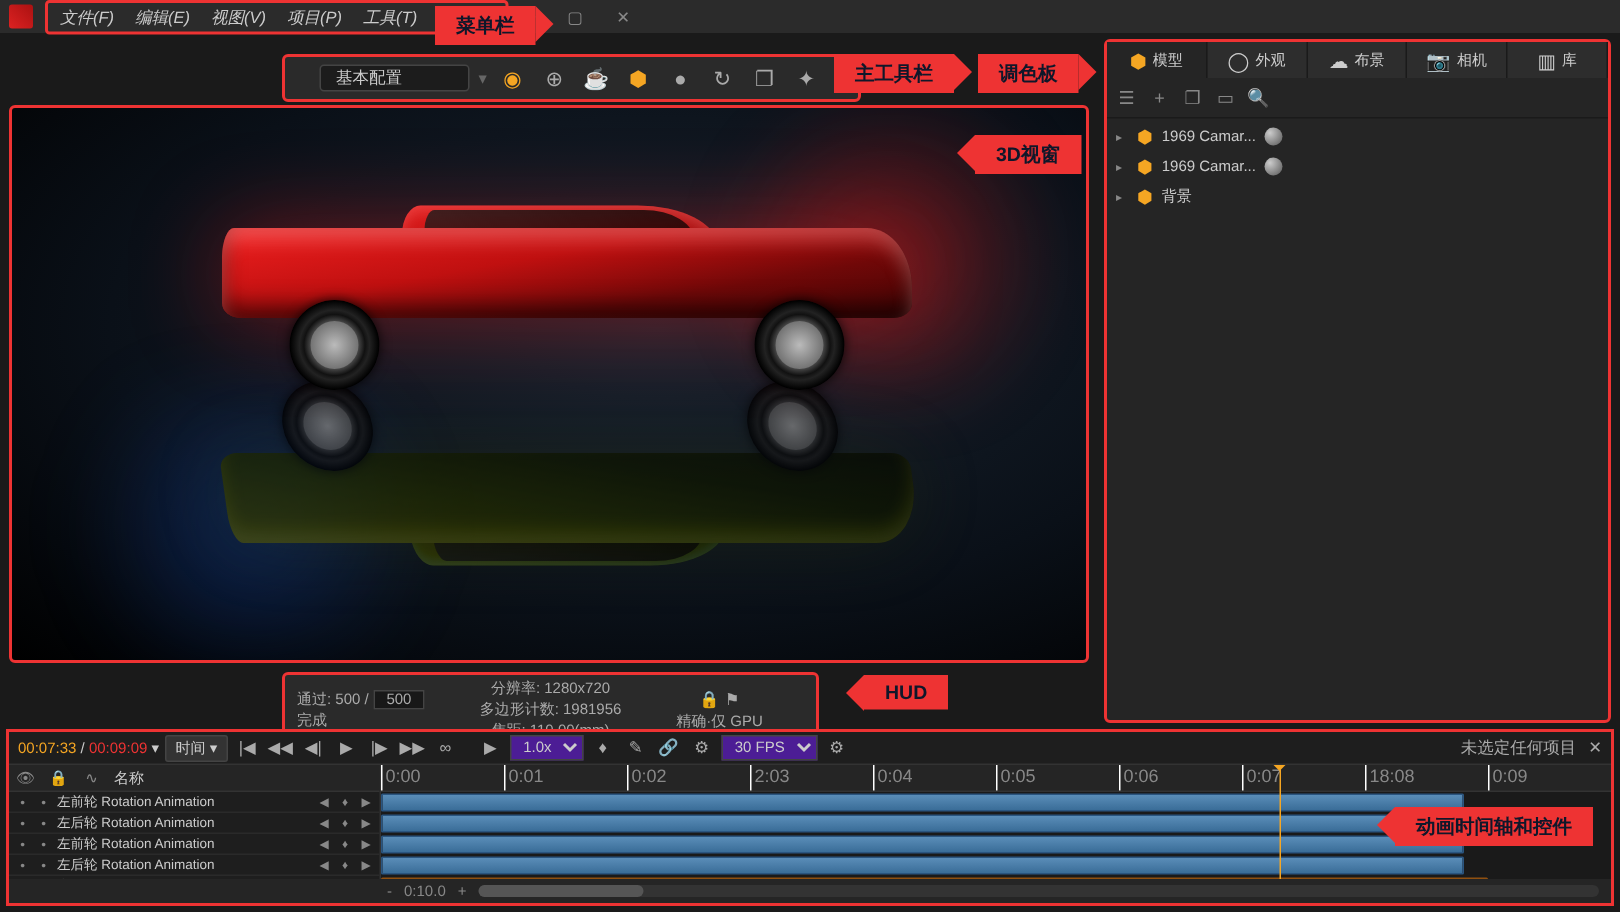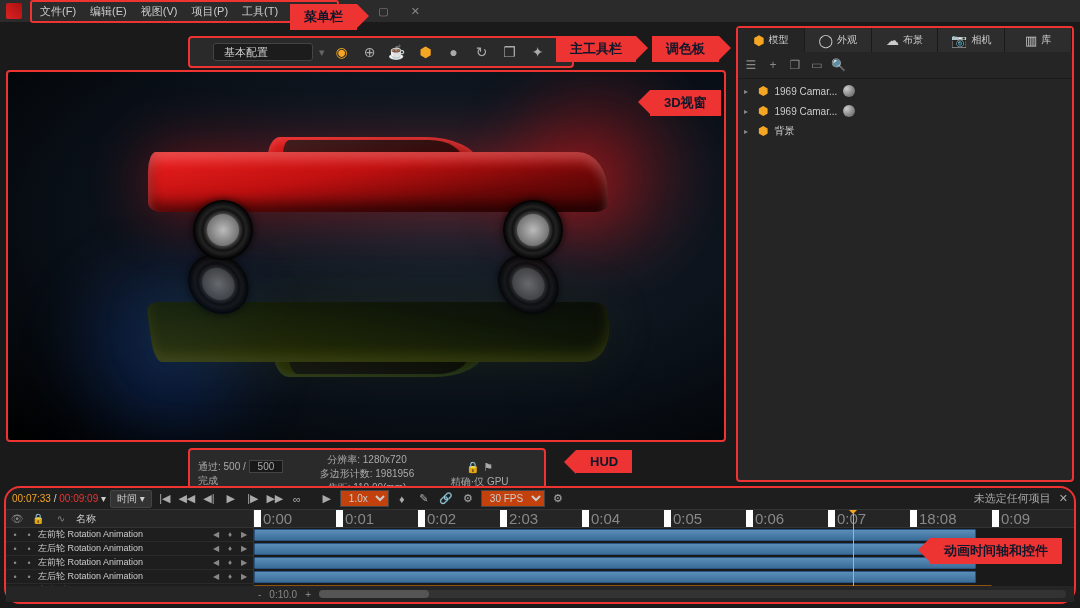--- a/index.html
+++ b/index.html
@@ -1,19 +1,19 @@
 <!DOCTYPE html>
 <html><head>
 <meta charset="utf-8">
 <style>
 * { margin:0; padding:0; box-sizing:border-box; font-family:"Microsoft YaHei",Arial,sans-serif; }
 body { background:#1a1a1a; color:#ccc; font-size:11px; width:1080px; height:608px; overflow:hidden; position:relative; }
 .titlebar { height:22px; background:#2b2b2b; display:flex; align-items:center; padding:0 6px; }
 .titlebar .logo { width:16px; height:16px; background:linear-gradient(45deg,#d22,#a11); border-radius:2px; margin-right:8px; }
-.titlebar .menus { display:flex; gap:2px; border:2px solid #e33; border-radius:3px; padding:0 2px; }
+.titlebar .menus { display:flex; gap:2px; border:2px solid #e33; border-radius:3px; padding:0 2px;font-style:italic; }
 .titlebar .menu { padding:2px 6px; cursor:pointer; font-size:11px; }
 .titlebar .title { flex:1; text-align:center; font-size:11px; color:#aaa; }
 .titlebar .winbtn { display:flex; gap:8px; }
 .titlebar .winbtn span { width:24px; text-align:center; cursor:pointer; color:#888; }
 
 .annot { position:absolute; background:#e33; color:#0f172a; font-weight:bold; padding:4px 14px; font-size:13px; z-index:10; }
 .annot.rarrow::after { content:""; position:absolute; right:-12px; top:0; border:12px solid transparent; border-left-color:#e33; border-right:0; height:0; }
 .annot.larrow::before { content:""; position:absolute; left:-12px; top:0; border:12px solid transparent; border-right-color:#e33; border-left:0; height:0; }
 
 .toolbar-row { position:absolute; top:36px; left:188px; display:flex; align-items:center; gap:6px; border:2px solid #e33; border-radius:4px; padding:3px 23px; background:#2a2a2a; }
@@ -49,39 +49,39 @@
 .pal-tab.active .ico { color:#f5a623; }
 .pal-select-row { display:flex; align-items:center; padding:4px; gap:4px; border-bottom:1px solid #1a1a1a; }
 .pal-select-row select { flex:1; background:#1c1c1c; border:1px solid #444; color:#ccc; padding:2px 4px; font-size:10px; }
 .pal-select-row .ib { width:18px; height:18px; display:flex; align-items:center; justify-content:center; cursor:pointer; color:#888; font-size:12px; }
 .pal-tree { padding:2px 4px; font-size:10px; }
 .pal-item { display:flex; align-items:center; padding:3px 2px; gap:6px; cursor:pointer; }
 .pal-item .tri { color:#888; font-size:8px; width:8px; }
 .pal-item .cube { color:#f5a623; font-size:12px; }
 .pal-item .sphere { width:12px; height:12px; border-radius:50%; background:radial-gradient(circle at 30% 30%,#ccc,#555); }
 
-.timeline { position:absolute; left:4px; right:4px; bottom:4px; height:118px; border:2px solid #e33; border-radius:16px; background:#1e1e1e; display:flex; flex-direction:column; }
+.timeline { position:absolute; left:4px; right:4px; bottom:4px; height:118px; border:2px solid #e33; border-radius:0; background:#1e1e1e; display:flex; flex-direction:column; }
 .tl-top { display:flex; align-items:center; height:22px; padding:0 6px; gap:4px; border-bottom:1px solid #333; }
 .tl-time { font-size:10px; }
 .tl-time .t1 { color:#f5a623; } .tl-time .t2 { color:#e33; }
 .tl-btn { background:#333; border:1px solid #444; color:#ccc; padding:1px 6px; font-size:10px; cursor:pointer; border-radius:2px; }
 .tl-ico { width:18px; height:16px; display:flex; align-items:center; justify-content:center; cursor:pointer; color:#aaa; font-size:11px; }
-.tl-select { background:#c2410c; border:1px solid #444; color:#ccc; font-size:10px; padding:1px 4px; }
+.tl-select { background:#4c1d95; border:1px solid #444; color:#ccc; font-size:10px; padding:1px 4px; }
 .tl-right { margin-left:auto; display:flex; align-items:center; gap:8px; font-size:11px; color:#aaa; }
 .tl-body { flex:1; display:flex; overflow:hidden; }
 .tl-tracks { width:248px; border-right:1px solid #333; }
 .tl-hdr { display:flex; height:18px; align-items:center; background:#252525; font-size:10px; padding:0 4px; gap:8px; border-bottom:1px solid #333; }
 .tl-hdr .hico { width:14px; text-align:center; color:#888; cursor:pointer; }
 .tl-row { display:flex; height:14px; align-items:center; font-size:9px; padding:0 4px; gap:4px; border-bottom:1px solid #2a2a2a; }
 .tl-row .dot { width:10px; text-align:center; color:#888; }
 .tl-row .name { flex:1; white-space:nowrap; overflow:hidden; text-overflow:ellipsis; }
 .tl-row .tctl { width:10px; text-align:center; color:#888; cursor:pointer; font-size:8px; }
 .tl-lanes { flex:1; position:relative; background:#1a1a1a; overflow:hidden; }
 .tl-ruler { height:18px; background:#252525; border-bottom:1px solid #333; display:flex; position:relative; }
-.tl-tick { position:absolute; top:0; font-size:15px; color:#888; border-left:7px solid #ffffff; height:100%; padding-left:2px; }
+.tl-tick { position:absolute; top:0; font-size:12px; color:#888; border-left:1px solid #ffffff; height:100%; padding-left:2px; }
 .tl-bar { position:absolute; height:12px; background:linear-gradient(#5a8db8,#3a6d98); border:1px solid #2a5580; border-radius:1px; }
 .tl-bar.orange { background:linear-gradient(#d89040,#b87020); border-color:#905010; }
 .tl-playhead { position:absolute; top:0; bottom:0; width:1px; background:#f5a623; }
 .tl-playhead::before { content:""; position:absolute; top:0; left:-4px; border:4px solid transparent; border-top-color:#f5a623; }
 .tl-foot { height:16px; background:#252525; display:flex; align-items:center; padding:0 8px 0 252px; gap:8px; font-size:10px; color:#888; }
 .tl-foot .scroll { flex:1; height:8px; background:#333; border-radius:4px; position:relative; }
 .tl-foot .thumb { position:absolute; left:0; width:110px; height:8px; background:#555; border-radius:4px; }
 </style>
 </head>
 <body>

